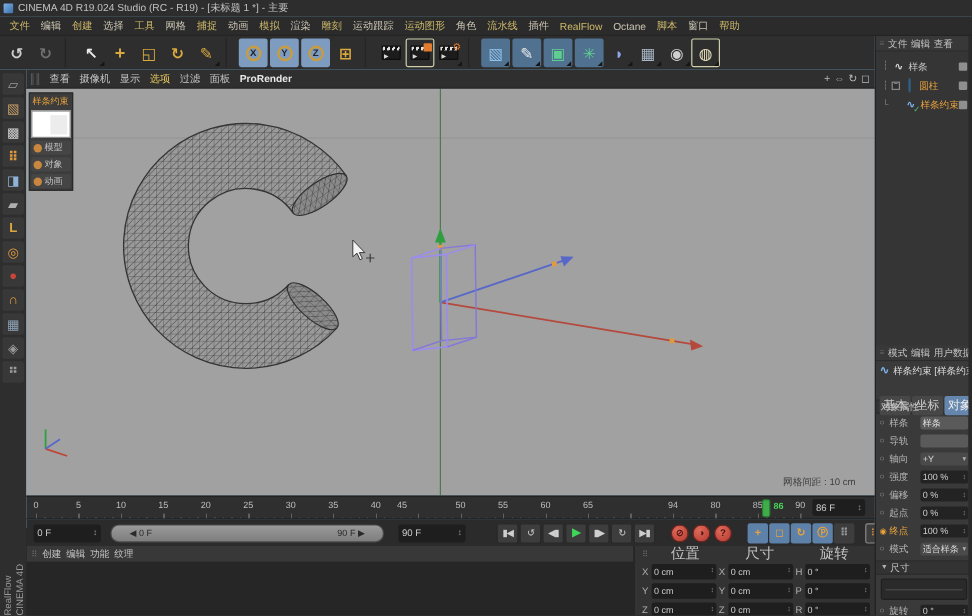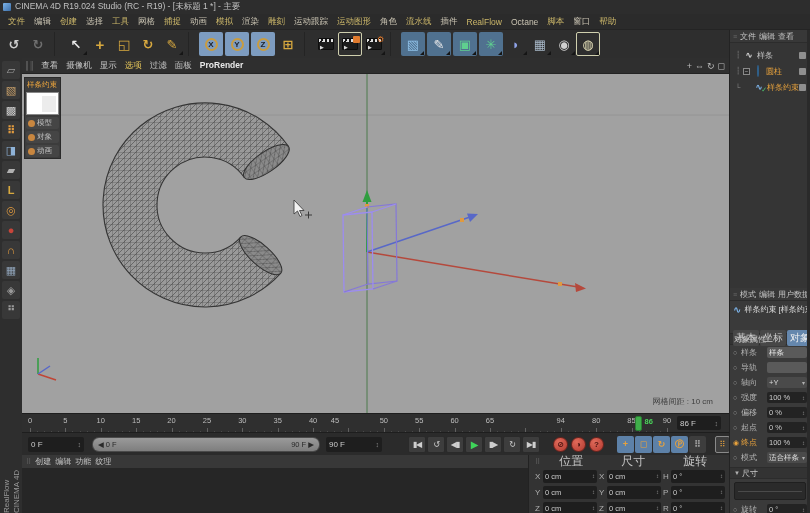--- a/index.html
+++ b/index.html
@@ -85,21 +85,21 @@
   .frame-field .stepper { margin-left:auto; color:#8a8a8a; font-size:7px; }
 
   
   .transport { position:absolute; left:22px; top:433px; width:707px; height:22px; background:#2b2b2b;
     display:flex; align-items:center; padding-left:6px; }
   .spin-field { width:56px; height:15px; background:#1e1e1e; border-radius:2px; display:flex; align-items:center;
     font-size:8px; color:#cccccc; padding:0 3px; flex:none; }
   .spin-field .stepper { margin-left:auto; color:#8a8a8a; font-size:7px; }
   .range-track { width:228px; height:15px; background:#4a4a4a; border-radius:7px; margin-left:8px; padding:1px; flex:none; }
   .range-bar { height:13px; background:linear-gradient(#9a9a9a,#7e7e7e); border-radius:6px; display:flex;
-    align-items:center; justify-content:space-between; padding:0 5px; font-size:7.5px; color:#2a2a2a; }
+    align-items:center; justify-content:space-between; padding:0 15px; font-size:7.5px; color:#2a2a2a; }
   .tr-btn { width:18px; height:17px; background:#3d3d3d; border:1px solid #2a2a2a; border-radius:2px;
     display:flex; align-items:center; justify-content:center; font-size:8px; color:#cfcfcf; flex:none; margin-right:1px; letter-spacing:-1px; }
   .tr-btn.play { color:#3fd45a; font-size:10px; }
   .red-btn { width:15px; height:15px; border-radius:50%; background:radial-gradient(circle at 35% 30%,#e06a5a,#b23a30);
     border:1px solid #6e241e; display:flex; align-items:center; justify-content:center; font-size:8px; color:#4a120f;
     font-weight:bold; flex:none; margin-right:3px; }
   .tgl-btn { width:17px; height:17px; background:#5d81a8; border-radius:2px; display:flex; align-items:center;
     justify-content:center; font-size:9px; color:#e8a23c; font-weight:bold; flex:none; margin-right:1px; }
   .tgl-btn.off { background:#3d3d3d; color:#9a9a9a; }
   .keysel-btn { width:15px; height:17px; background:#3d3d3d; border:1px solid #8a8a8a; border-radius:2px;
@@ -459,21 +459,21 @@
       <div class="spin-field">
         <span>0 F</span>
         <span class="stepper">↕</span>
       </div>
       <div class="range-track">
         <div class="range-bar">
           <span>◀ 0 F</span>
           <span>90 F ▶</span>
         </div>
       </div>
-      <div class="spin-field" style="margin-left: 6px;">
+      <div class="spin-field" style="margin-left: 12px;">
         <span>90 F</span>
         <span class="stepper">↕</span>
       </div>
       <div class="tr-btn" style="margin-left: 26px;">▮◀</div>
       <div class="tr-btn">↺</div>
       <div class="tr-btn">◀▮</div>
       <div class="tr-btn play">▶</div>
       <div class="tr-btn">▮▶</div>
       <div class="tr-btn">↻</div>
       <div class="tr-btn">▶▮</div>

